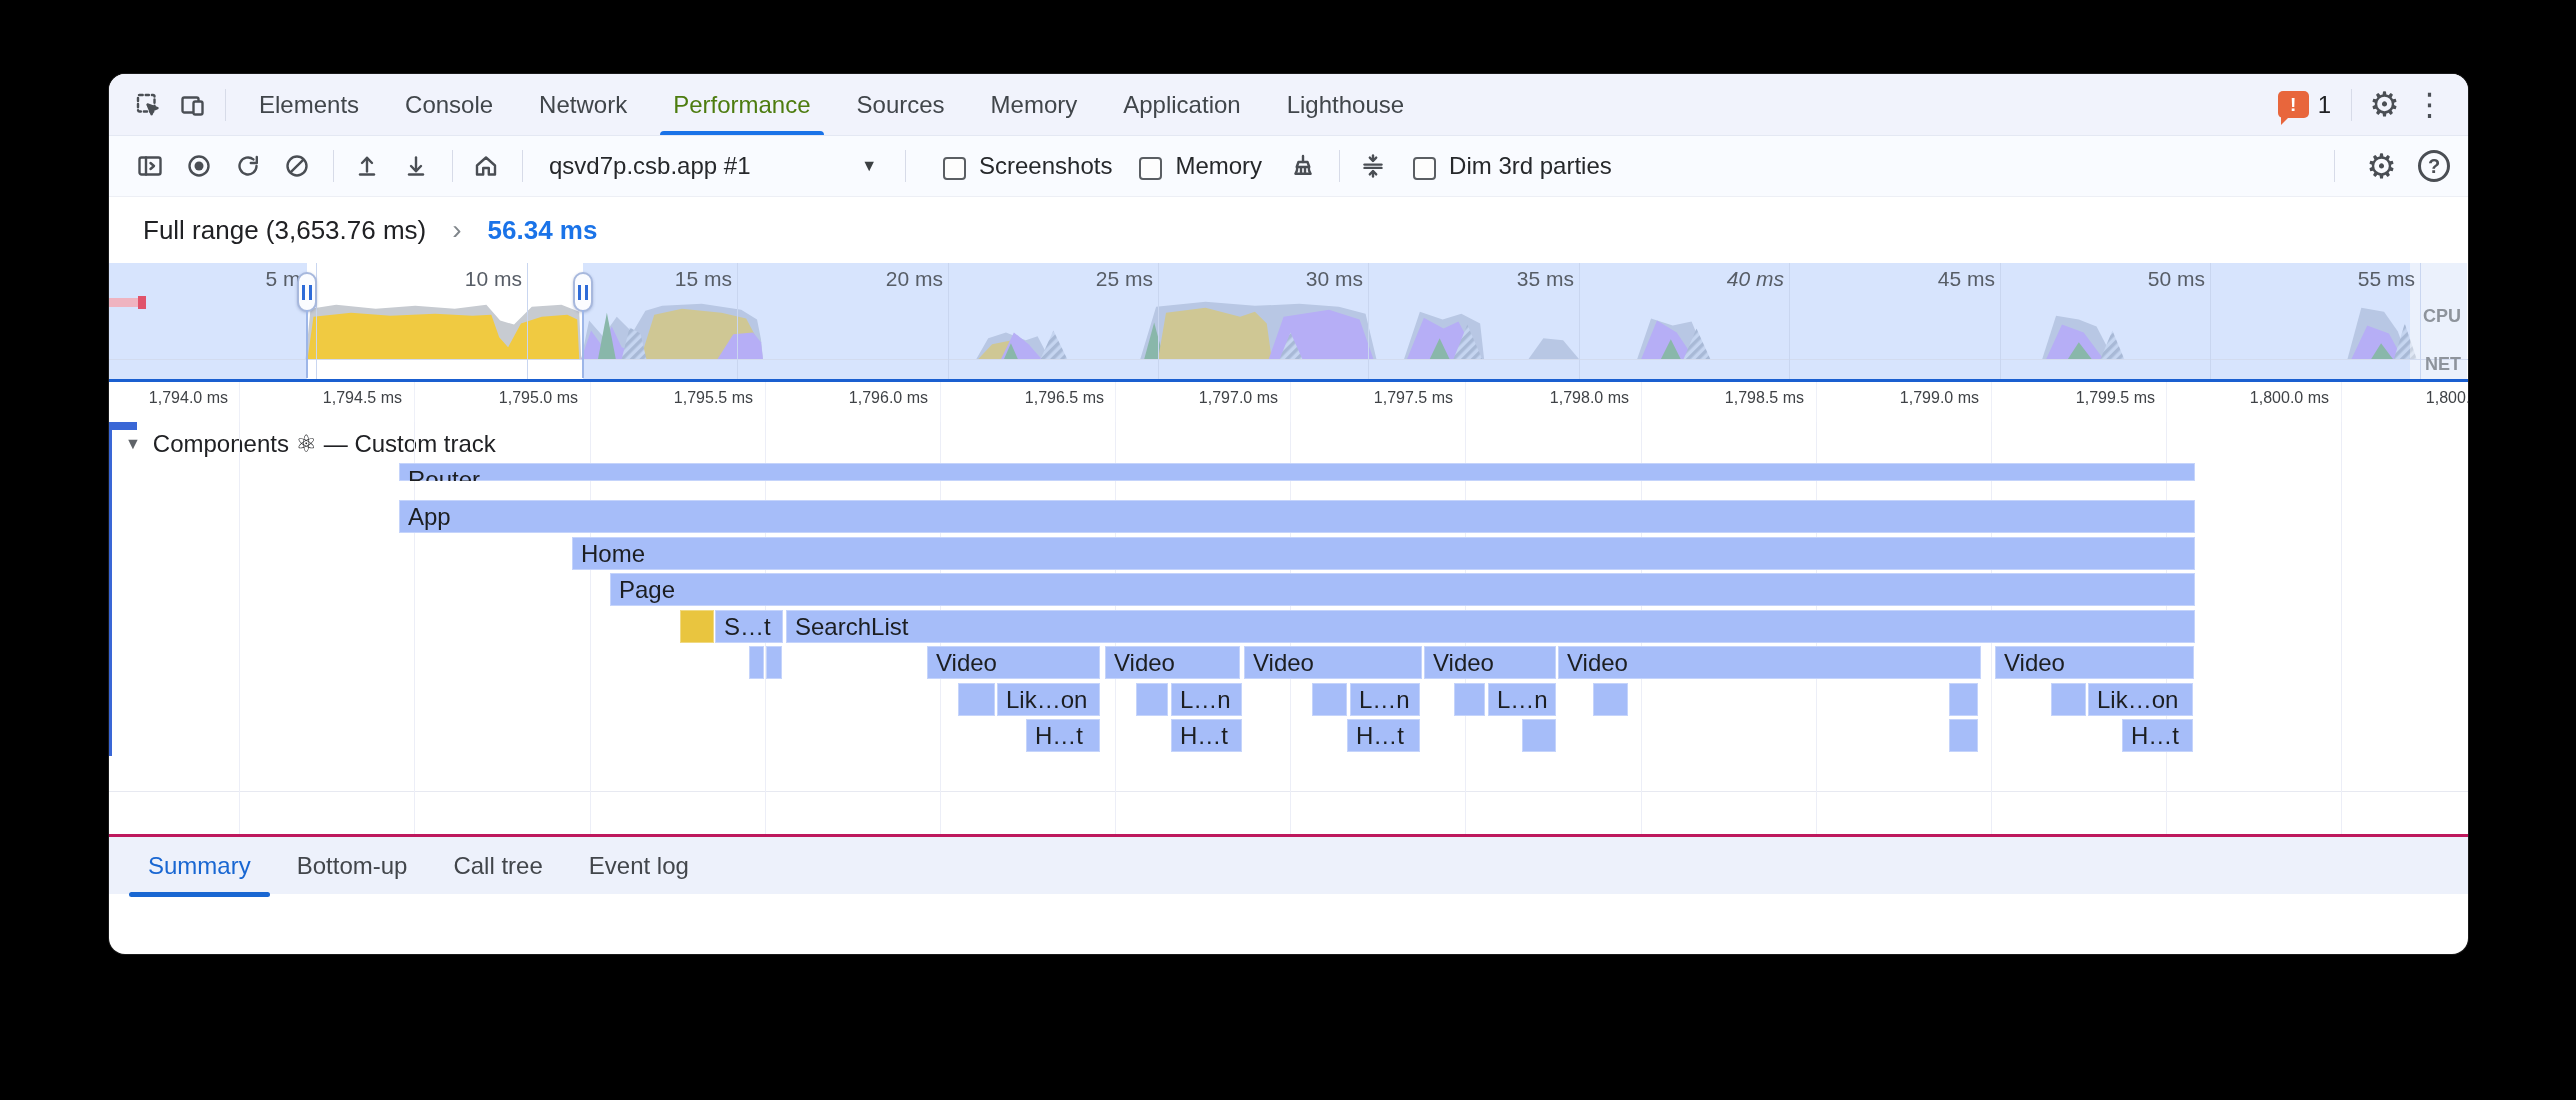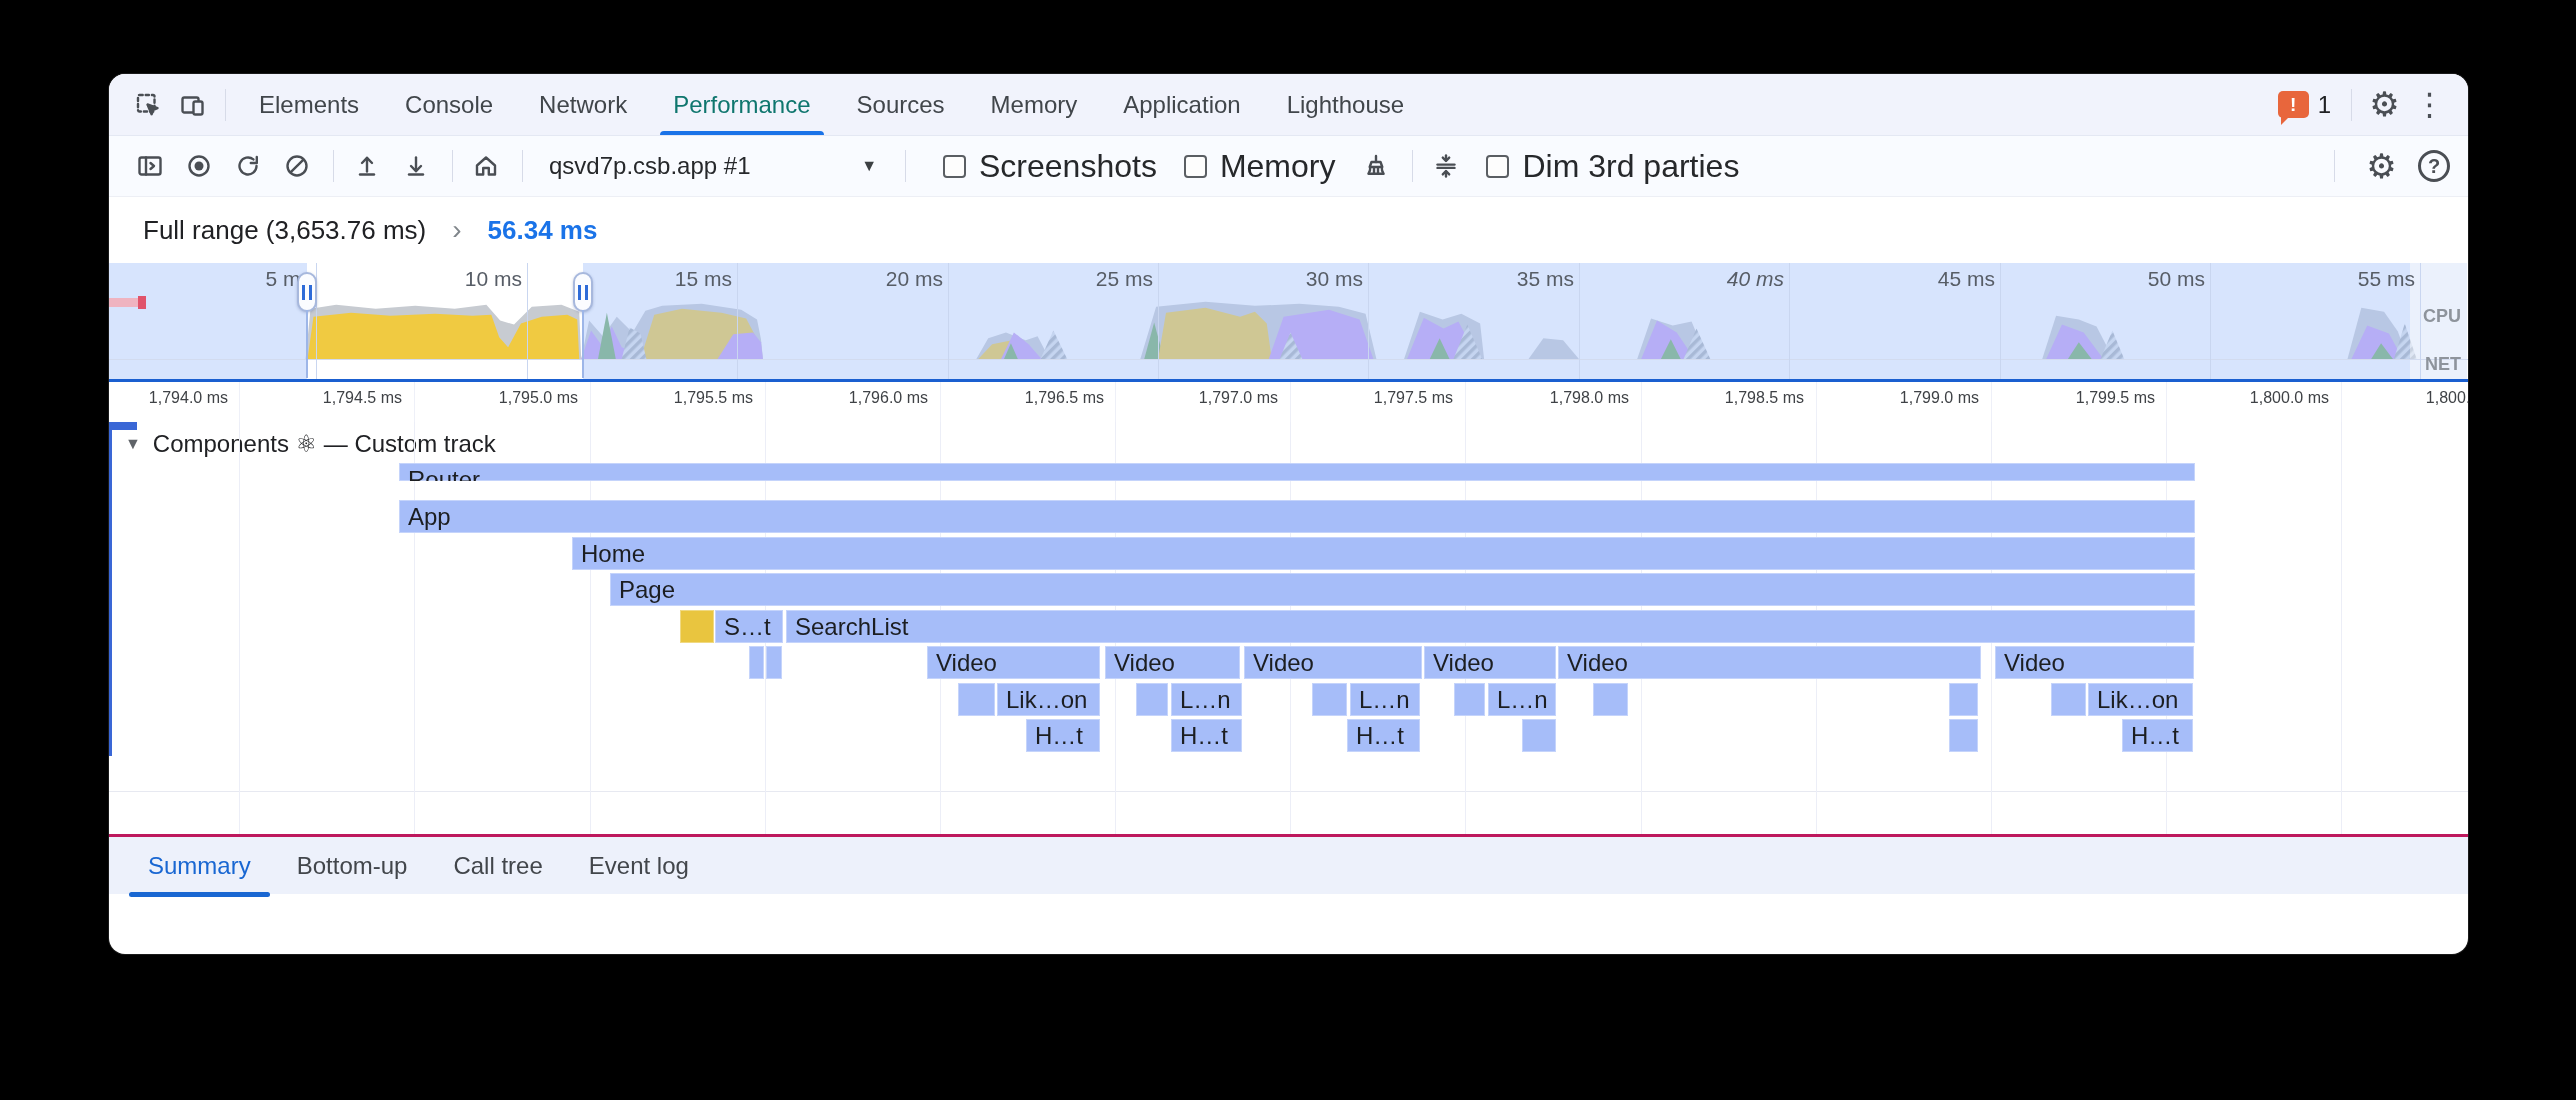--- a/index.html
+++ b/index.html
@@ -16,37 +16,37 @@
   .tl-red{background:#ee6a5f;} .tl-yellow{background:#f5bf4f;} .tl-green{background:#61c454;}
   .title{text-align:center;line-height:50px;font-size:26px;font-weight:bold;color:#3a3a3a;}
 
   
   .tabbar{height:61px;background:#f1f3fc;display:flex;align-items:center;padding:0 16px;}
   .icon-btn{width:45px;height:45px;display:flex;align-items:center;justify-content:center;flex:0 0 auto;}
   .icon-btn svg{stroke:#4a4e54;fill:none;stroke-width:2.4;stroke-linecap:round;stroke-linejoin:round;}
   .vdiv{width:1px;height:32px;background:#d7dbe8;margin:0 10px;flex:0 0 auto;}
   .tabs{display:flex;height:100%;}
   .tab{display:flex;align-items:center;height:100%;padding:0 23px;font-size:24px;color:#41464b;position:relative;cursor:default;}
-  .tab.active{color:#0f766e;}
+  .tab.active{color:#4d7c0f;}
   .tab.active::after{content:"";position:absolute;left:10px;right:10px;bottom:0;height:4px;background:#1a73e8;border-radius:4px 4px 0 0;}
   .tab-right{margin-left:auto;display:flex;align-items:center;}
   .issues{display:flex;align-items:center;gap:9px;font-size:24px;color:#202124;padding:0 10px;}
   .issue-badge{width:31px;height:27px;background:#e8663c;border-radius:5px;color:#fff;font-weight:bold;
                font-size:19px;display:flex;align-items:center;justify-content:center;position:relative;}
   .issue-badge::after{content:"";position:absolute;left:3px;bottom:-7px;border:5px solid transparent;
                border-top-color:#e8663c;border-left-color:#e8663c;}
   .glyph-btn{font-size:31px;color:#4a4e54;width:45px;text-align:center;line-height:45px;}
   .gear-glyph{font-size:34px;}
 
   
   .toolbar{height:61px;background:#f9fbff;border-top:1px solid #e4e8f3;display:flex;align-items:center;padding:0 18px;}
   .toolbar .icon-btn{margin-right:4px;}
   .select{display:flex;align-items:center;justify-content:space-between;width:348px;font-size:24px;color:#26282b;margin:0 4px 0 10px;padding:0 14px 0 6px;}
   .caret{font-size:16px;color:#3c4043;}
-  .chk{display:flex;align-items:center;gap:13px;font-size:32px;color:#26282b;margin-left:27px;}
+  .chk{display:flex;align-items:flex-end;gap:13px;font-size:24px;color:#26282b;margin-left:27px;}
   .box{width:23px;height:23px;border:2px solid #5a5e63;border-radius:4px;background:#fdfdfd;flex:0 0 auto;}
   .toolbar-right{margin-left:auto;display:flex;align-items:center;gap:14px;}
   .help{width:32px;height:32px;border:3px solid #4a4e54;border-radius:50%;font-size:20px;font-weight:bold;
         color:#4a4e54;display:flex;align-items:center;justify-content:center;}
 
   
   .breadcrumb{height:67px;background:#fff;border-top:1px solid #edeff5;display:flex;align-items:center;padding:0 34px;font-size:26px;color:#202124;}
   .crumb-sep{color:#80868b;font-size:28px;margin:0 26px;}
   .crumb-sel{color:#1a73e8;font-weight:bold;}
 

